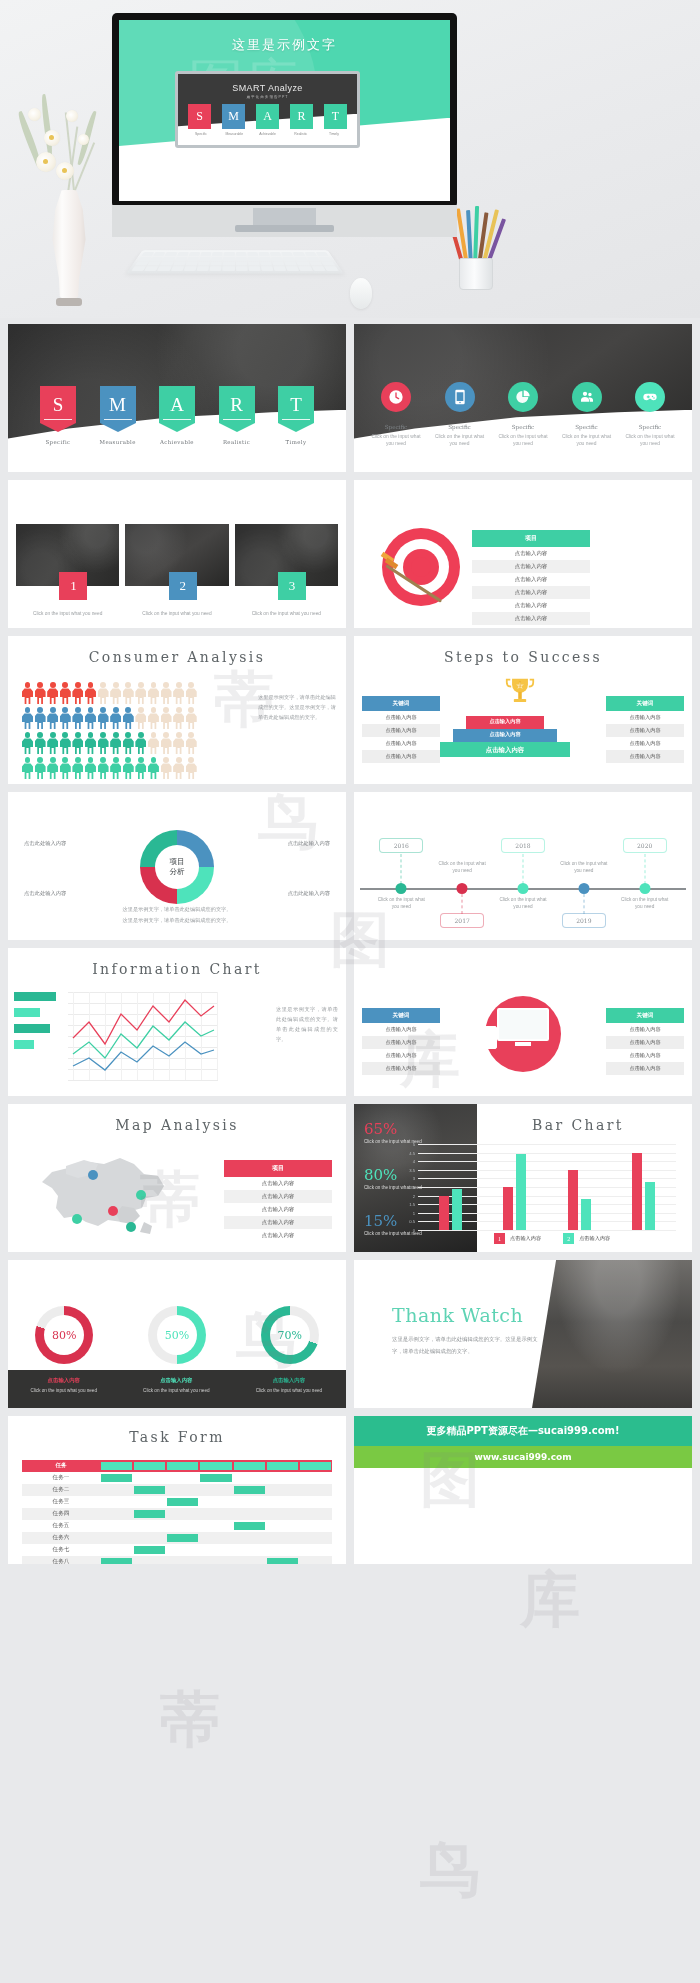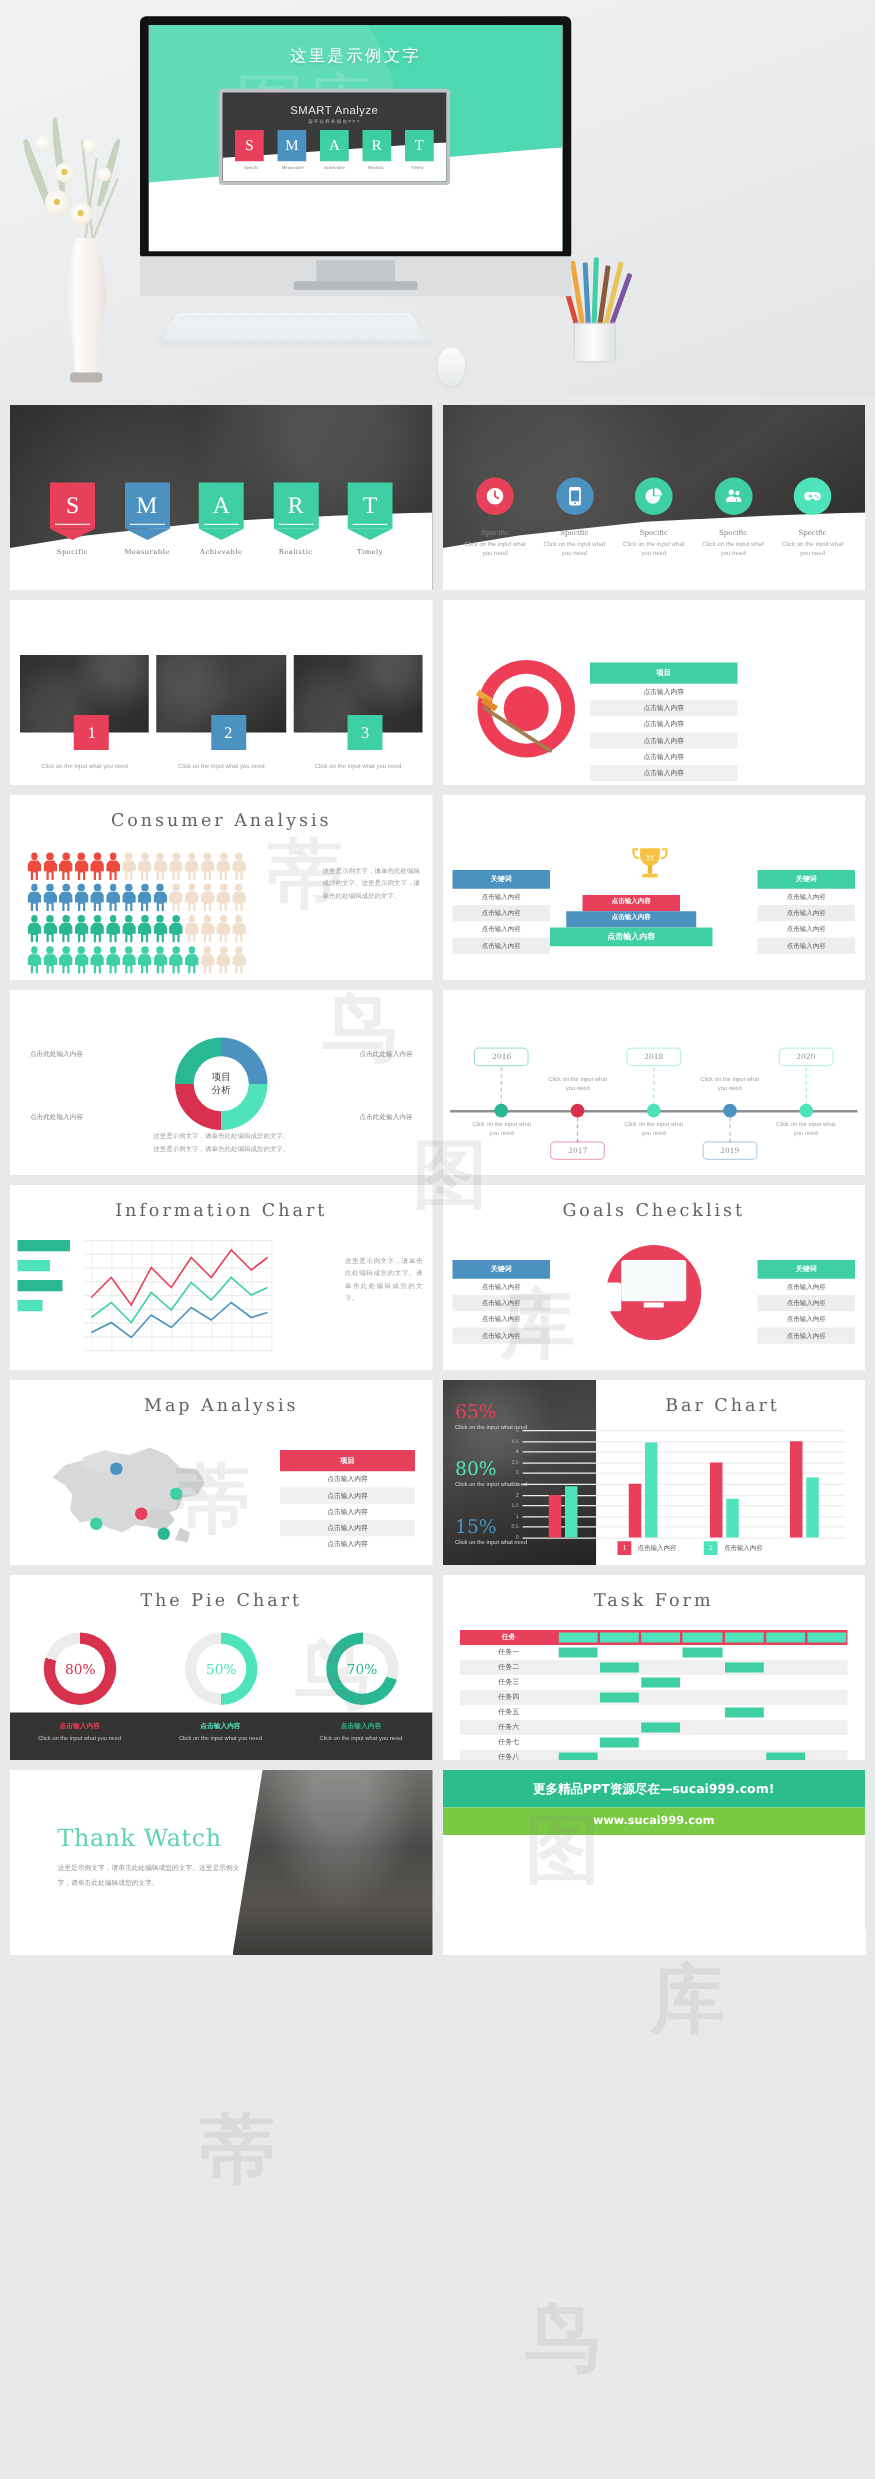--- a/index.html
+++ b/index.html
@@ -771,20 +771,21 @@
           <div class="pgn" style="color: rgb(240, 223, 205);">
             <i class="h"></i>
             <i class="b"></i>
           </div>
         </div>
       </div>
     <div class="side-note">这里是示例文字，请单击此处编辑成您的文字。这里是示例文字，请单击此处编辑成您的文字。</div>
   </div>
 
   <div class="slide">
+    <div class="stitle">Steps to Success</div>
     <div class="trophy">
       <svg viewBox="0 0 36 34" style="width:32px;height:30px">
         <path d="M9 3h18v7a9 9 0 01-18 0V3z" fill="#f6c445"></path>
         <path d="M18 6.5l1.3 3h3.2l-2.6 2 1 3.2-2.9-2-2.9 2 1-3.2-2.6-2h3.2z" fill="#fff" opacity=".55"></path>
         <text x="18" y="13" font-size="9" fill="#e8a92b" text-anchor="middle" font-family="Liberation Serif, serif">1</text>
         <path d="M7 4H3v3c0 3 2 5 5 5" fill="none" stroke="#f6c445" stroke-width="2"></path>
         <path d="M29 4h4v3c0 3-2 5-5 5" fill="none" stroke="#f6c445" stroke-width="2"></path>
         <rect x="16" y="18" width="4" height="8" fill="#f0b52f"></rect>
         <rect x="11" y="26" width="14" height="3.5" rx="1" fill="#f6c445"></rect>
       </svg>
@@ -885,21 +886,20 @@
       <svg viewBox="0 0 150 88" style="position:absolute;inset:0;width:100%;height:100%">
         <polyline fill="none" stroke="#e8405a" stroke-width="1.3" points="5,46 21,30 37,52 53,22 69,38 85,14 101,30 117,8 133,24 146,14"></polyline>
         <polyline fill="none" stroke="#3ecfa4" stroke-width="1.3" points="5,62 21,50 37,66 53,42 69,56 85,34 101,48 117,30 133,44 146,38"></polyline>
         <polyline fill="none" stroke="#4b92c0" stroke-width="1.3" points="5,74 21,66 37,78 53,60 69,70 85,54 101,64 117,50 133,62 146,58"></polyline>
       </svg>
     </div>
     <div class="side-note" style="right:8px;top:56px;width:62px">这里是示例文字，请单击此处编辑成您的文字。请单击此处编辑成您的文字。</div>
   </div>
 
   <div class="slide">
-    <div class="stitle">Goals Checklist</div>
     <div class="gc-circle"></div>
     <div class="gc-mon">
       <div class="sc"></div>
         <div class="st"></div>
     </div>
     <div class="gc-phone"></div>
     <div class="kw-tbl" style="left:8px;top:60px">
       <div class="kw-h" style="background:#4b92c0">关键词</div>
       <div class="kw-r">点击输入内容</div>
       <div class="kw-r alt">点击输入内容</div>
@@ -1007,21 +1007,20 @@
         <div class="lt">点击输入内容</div>
       </div>
       <div class="li">
         <div class="sw" style="background:#4ee3bb">2</div>
         <div class="lt">点击输入内容</div>
       </div>
     </div>
   </div>
 
   <div class="slide">
-    <div class="stitle">The Pie Chart</div>
     <div class="pies">
       <div class="pie">
         <div class="pie-ring" style="background:conic-gradient(#d8314e 0 80%,#ececec 80% 100%)"></div>
         <div class="pie-hole" style="color:#d8314e">80%</div>
       </div>
       <div class="pie">
         <div class="pie-ring" style="background:conic-gradient(#4ee3bb 0 50%,#ececec 50% 100%)"></div>
         <div class="pie-hole" style="color:#4ee3bb">50%</div>
       </div>
       <div class="pie">
@@ -1036,20 +1035,28 @@
       </div>
       <div class="c" style="left:33.3%">
         <div class="ch" style="color:#4ee3bb">点击输入内容</div>
         <div class="cd">Click on the input what you need</div>
       </div>
       <div class="c" style="left:66.6%">
         <div class="ch" style="color:#2ab894">点击输入内容</div>
         <div class="cd">Click on the input what you need</div>
       </div>
     </div>
+  </div>
+
+  <div class="slide">
+    <div class="tw-title">Thank Watch</div>
+    <div class="tw-body">这里是示例文字，请单击此处编辑成您的文字。这里是示例文字，请单击此处编辑成您的文字。</div>
+    <div class="tw-photo">
+        <div class="tw-photo-in"></div>
+      </div>
   </div>
 
   <div class="slide">
     <div class="stitle">Task Form</div>
     <div class="gantt" id="gantt">
         <div class="g-row g-head" style="background: rgb(232, 64, 90);">
           <div class="g-lbl">任务</div>
           <div class="g-cells">
             <i style="background: rgb(78, 227, 187);"></i>
             <i style="background: rgb(78, 227, 187);"></i>
@@ -1153,28 +1160,20 @@
             <i></i>
             <i></i>
             <i style="background: rgb(62, 207, 164);"></i>
             <i></i>
           </div>
         </div>
       </div>
   </div>
 
   <div class="slide">
-    <div class="tw-title">Thank Watch</div>
-    <div class="tw-body">这里是示例文字，请单击此处编辑成您的文字。这里是示例文字，请单击此处编辑成您的文字。</div>
-    <div class="tw-photo">
-        <div class="tw-photo-in"></div>
-      </div>
-  </div>
-
-  <div class="slide">
     <div class="promo">
       <div class="promo-a">更多精品PPT资源尽在—sucai999.com!</div>
       <div class="promo-b">www.sucai999.com</div>
     </div>
   </div>
 
 </div>
 
 <div class="wm" style="left:214px;top:660px;">蒂</div>
 <div class="wm" style="left:258px;top:782px;">鸟</div>

